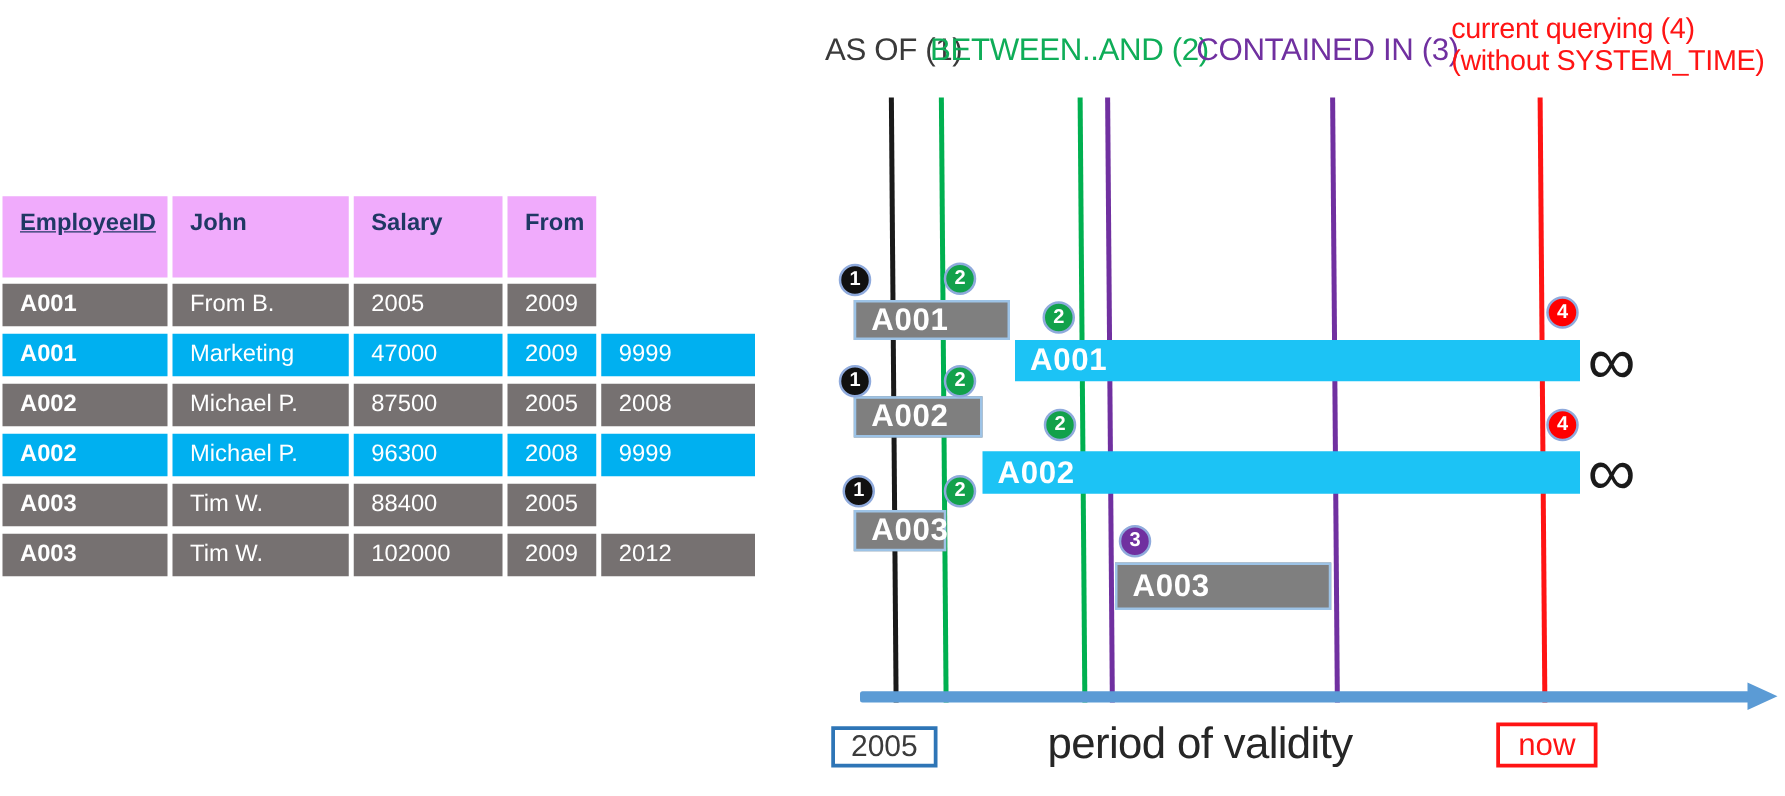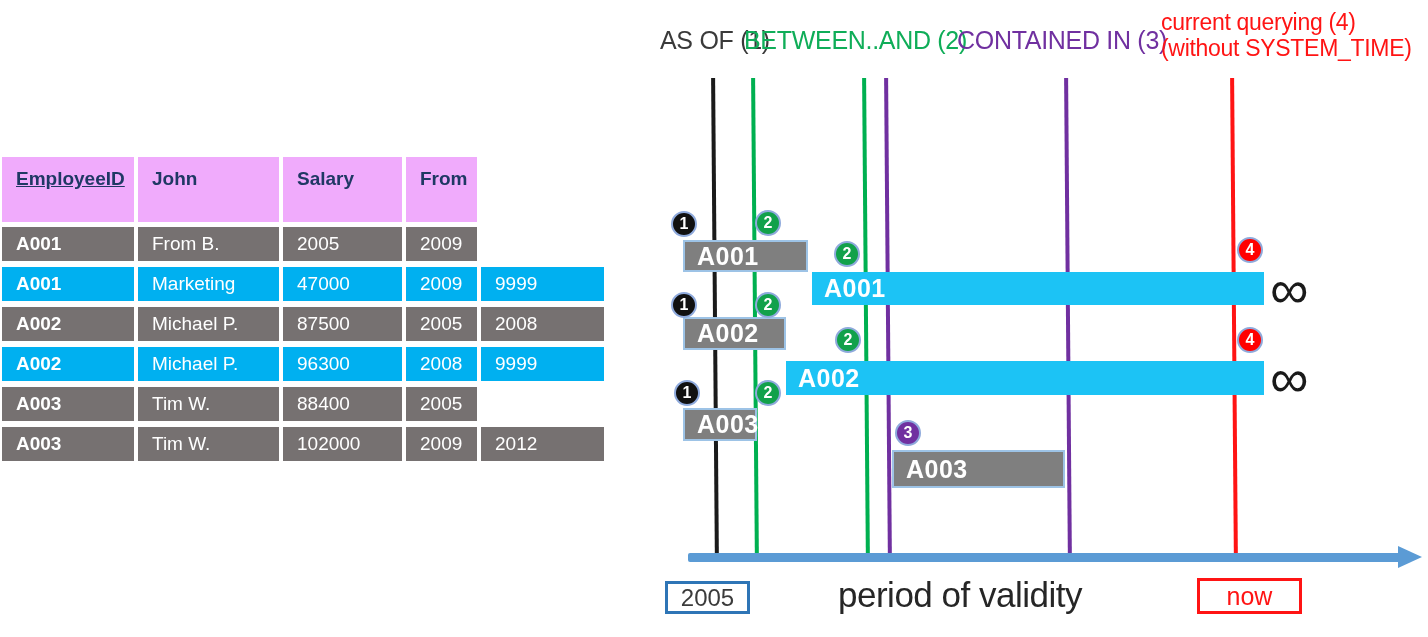--- a/index.html
+++ b/index.html
@@ -32,21 +32,21 @@
          box-sizing:border-box;display:flex;align-items:center;justify-content:center;
          color:#ffffff;font-weight:bold;font-size:16px;line-height:1;}
   .infinity{position:absolute;font-size:54px;color:#1a1a1a;line-height:56px;font-weight:normal;}
 
   
   #axis-bar{position:absolute;left:688px;top:553px;width:712px;height:9px;background:#5B9BD5;border-radius:2px;}
   #axis-arrowhead{position:absolute;left:1398px;top:546px;width:0;height:0;
        border-left:24px solid #5B9BD5;border-top:11px solid transparent;border-bottom:11px solid transparent;}
   .axis-box{position:absolute;display:flex;align-items:center;justify-content:center;box-sizing:border-box;}
   #start-year-box{left:665px;top:581px;width:85px;height:33px;border:3px solid #2E75B6;color:#3b3b3b;font-size:24px;font-weight:300;}
-  #now-box{left:1197px;top:578px;width:105px;height:36px;border:3px solid #FF1414;color:#FF1414;font-size:25px;font-weight:300;}
+  #now-box{left:1197px;top:578px;width:81px;height:36px;border:3px solid #FF1414;color:#FF1414;font-size:25px;font-weight:300;}
   #axis-label{position:absolute;left:835px;top:575px;width:250px;text-align:center;
        font-size:35px;font-weight:300;color:#262626;letter-spacing:-0.5px;}
 </style>
 </head>
 <body>
 
 <div id="canvas">
 
   <div class="legend-label" style="left:630px;top:26px;color:#3A3A3A;margin-left:30px;">AS OF (1)</div>
   <div class="legend-label" style="left:744px;top:26px;color:#0FAD58;">BETWEEN..AND (2)</div>

